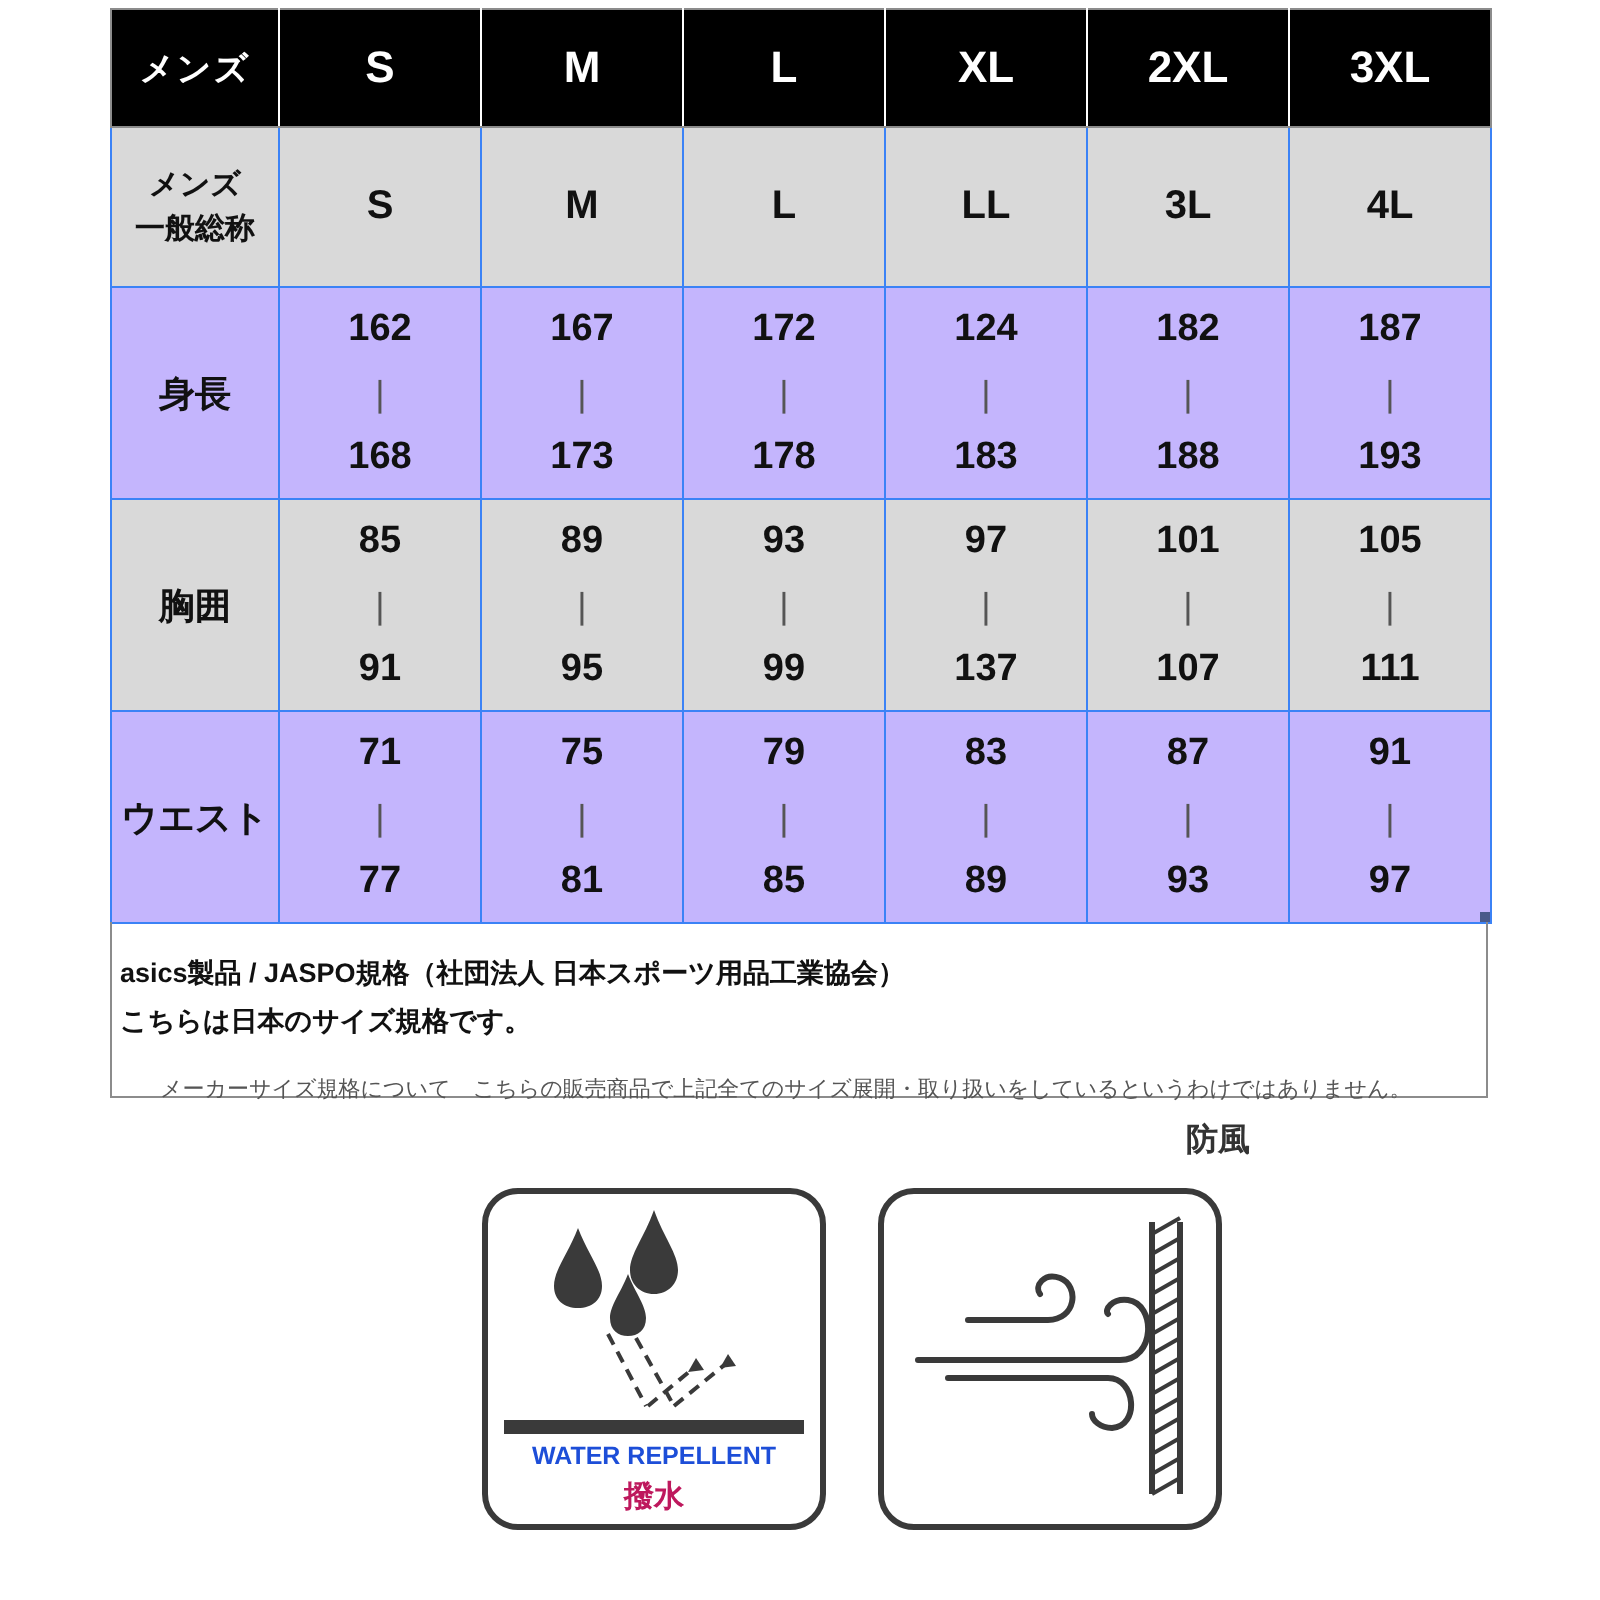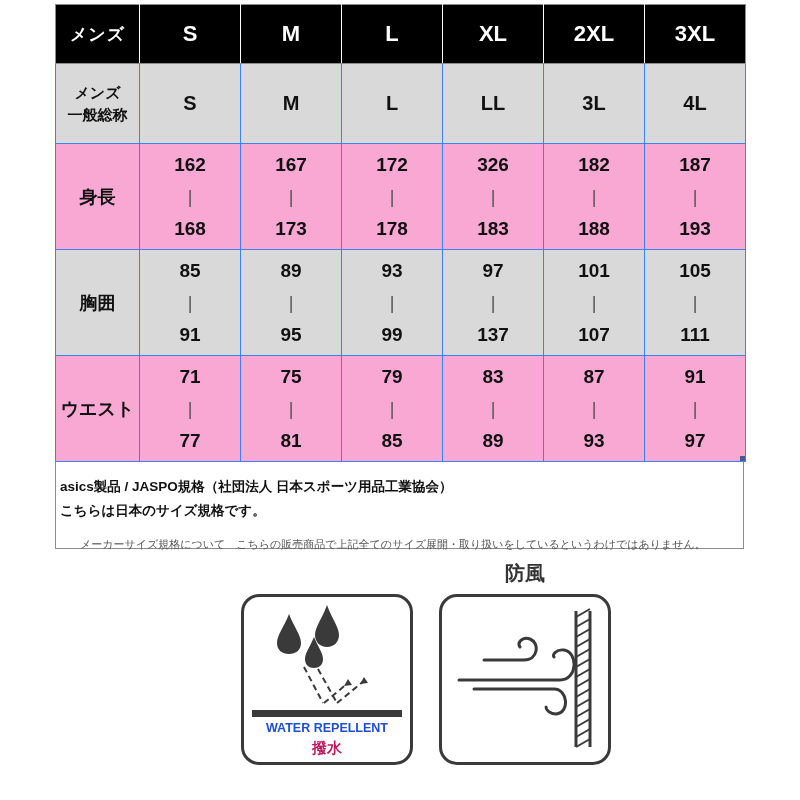--- a/index.html
+++ b/index.html
@@ -18,21 +18,21 @@
   }
   .size-table col.c0 { width: 84px; }
   .size-table col.cs { width: 101px; }
   .row-head td { background: #000; color: #fff; height: 58px; font-size: 22px; border-color: #8c8c8c; border-right-color: #ffffff; }
   .row-head td:last-child { border-right-color: #8c8c8c; }
   .row-head td.label { font-size: 17px; letter-spacing: 1px; }
   .row-general td { background: #d9d9d9; height: 79px; font-size: 20px; }
   .row-general td.label { font-size: 15px; line-height: 22px; }
   .row-measure td { height: 105px; font-size: 19px; }
   .row-measure.gray td { background: #d9d9d9; }
-  .row-measure.white td { background: #f9a8d4; }
+  .row-measure.white td { background: #c4b5fd; }
   .row-measure td.label { font-size: 18px; }
   .range { display: flex; flex-direction: column; align-items: center; line-height: 32px; }
   .range .sep { font-weight: normal; color: #555; font-size: 18px; }
   .notes {
     position: absolute; left: 55px; top: 461px; width: 689px; height: 88px;
     border: 1px solid #8c8c8c; border-top: none; box-sizing: border-box;
     padding: 14px 0 0 4px; font-size: 13.5px; font-weight: bold; line-height: 24px;
   }
   .corner-mark { position: absolute; left: 740px; top: 456px; width: 5px; height: 5px; background: #4a5a8a; }
   .disclaimer {
@@ -47,22 +47,22 @@
   .icon-box svg { position: absolute; left: 0; top: 0; }
   .water-label-en {
     position: absolute; left: 0; width: 100%; top: 124px; text-align: center;
     font-size: 12.5px; font-weight: bold; color: #1d4ed8;
   }
   .water-label-jp {
     position: absolute; left: 0; width: 100%; top: 142px; text-align: center;
     font-size: 15px; font-weight: bold; color: #be185d;
   }
   .wind-title {
-    position: absolute; left: 439px; width: 200px; top: 560px; text-align: center;
-    font-size: 20px; font-weight: bold; color: #333; margin-left: -14px;
+    position: absolute; left: 439px; width: 200px; top: 560px; text-align: right;
+    font-size: 16px; font-weight: bold; color: #333; margin-left: -14px;
   }
 </style>
 </head>
 <body>
 
 <table class="size-table">
   <colgroup>
     <col class="c0">
       <col class="cs">
       <col class="cs">
@@ -112,21 +112,21 @@
         </td>
     <td>
           <div class="range">
             <span>172</span>
             <span class="sep">|</span>
             <span>178</span>
           </div>
         </td>
     <td>
           <div class="range">
-            <span>326</span>
+            <span>124</span>
             <span class="sep">|</span>
             <span>183</span>
           </div>
         </td>
     <td>
           <div class="range">
             <span>182</span>
             <span class="sep">|</span>
             <span>188</span>
           </div>

